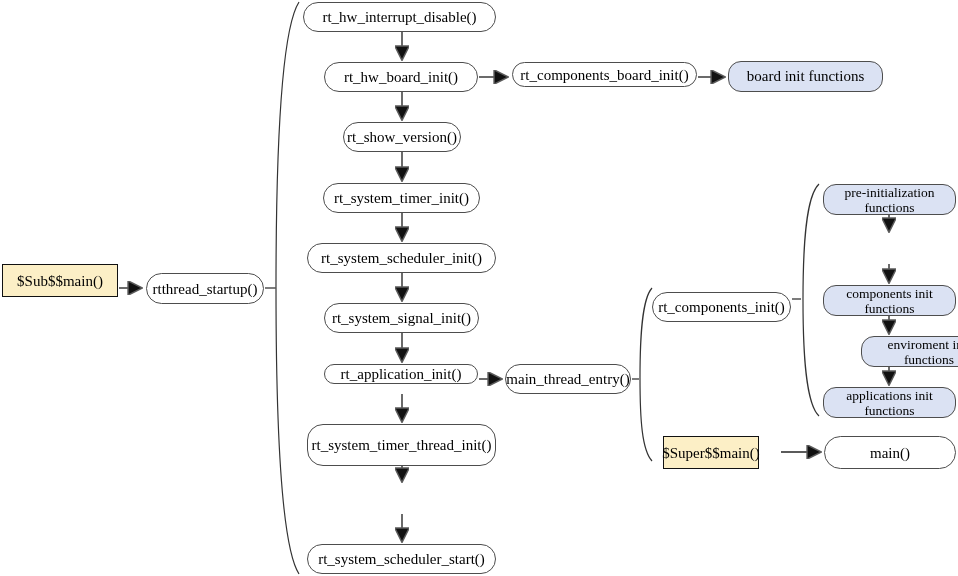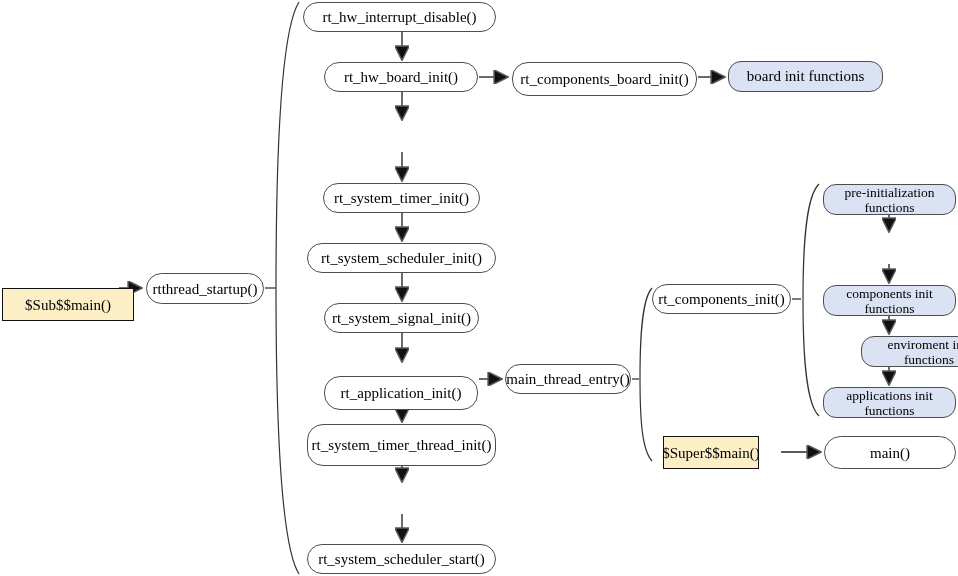--- a/index.html
+++ b/index.html
@@ -57,37 +57,38 @@
     <line x1="402" y1="394" x2="402" y2="421" stroke-width="1.8" marker-end="url(#arr)"></line>
     <line x1="402" y1="454" x2="402" y2="481" stroke-width="1.8" marker-end="url(#arr)"></line>
     <line x1="402" y1="514" x2="402" y2="541" stroke-width="1.8" marker-end="url(#arr)"></line>
 
     <line x1="889" y1="215" x2="889" y2="231" stroke-width="1.8" marker-end="url(#arr)"></line>
     <line x1="889" y1="264" x2="889" y2="282" stroke-width="1.8" marker-end="url(#arr)"></line>
     <line x1="889" y1="316" x2="889" y2="333" stroke-width="1.8" marker-end="url(#arr)"></line>
     <line x1="889" y1="367" x2="889" y2="384" stroke-width="1.8" marker-end="url(#arr)"></line>
   </svg>
 
-  <div class="node rect-tan" style="left:2px;top:288px;width:132px;height:33px">$Sub$$main()</div>
+  <div class="node rect-tan" style="left:2px;top:264px;width:116px;height:33px">$Sub$$main()</div>
   <div class="node pill" style="left:146px;top:273px;width:118px;height:31px">rtthread_startup()</div>
 
   <div class="node pill" style="left:303px;top:2px;width:193px;height:30px">rt_hw_interrupt_disable()</div>
   <div class="node pill" style="left:324px;top:62px;width:154px;height:30px">rt_hw_board_init()</div>
+  <div class="node pill" style="left:343px;top:122px;width:118px;height:30px">rt_show_version()</div>
   <div class="node pill" style="left:307px;top:243px;width:189px;height:30px">rt_system_scheduler_init()</div>
   <div class="node pill" style="left:323px;top:183px;width:157px;height:30px">rt_system_timer_init()</div>
   <div class="node pill" style="left:324px;top:303px;width:155px;height:30px">rt_system_signal_init()</div>
-  <div class="node pill" style="left:324px;top:376px;width:154px;height:34px">rt_application_init()</div>
+  <div class="node pill" style="left:324px;top:364px;width:154px;height:20px">rt_application_init()</div>
   <div class="node pill" style="left:307px;top:424px;width:189px;height:42px">rt_system_timer_thread_init()</div>
   <div class="node pill" style="left:307px;top:544px;width:189px;height:30px">rt_system_scheduler_start()</div>
 
-  <div class="node pill" style="left:512px;top:62px;width:185px;height:34px">rt_components_board_init()</div>
+  <div class="node pill" style="left:512px;top:62px;width:185px;height:25px">rt_components_board_init()</div>
   <div class="node pill pill-blue" style="left:728px;top:61px;width:155px;height:31px;font-size:15px">board init functions</div>
 
   <div class="node pill" style="left:505px;top:364px;width:126px;height:30px">main_thread_entry()</div>
-  <div class="node pill" style="left:652px;top:284px;width:139px;height:30px">rt_components_init()</div>
+  <div class="node pill" style="left:652px;top:292px;width:139px;height:30px">rt_components_init()</div>
 
   <div class="node pill pill-blue" style="left:823px;top:184px;width:133px;height:31px">pre-initialization functions</div>
   <div class="node pill pill-blue" style="left:823px;top:285px;width:133px;height:31px">components init functions</div>
   <div class="node pill pill-blue" style="left:861px;top:336px;width:136px;height:31px">enviroment init functions</div>
   <div class="node pill pill-blue" style="left:823px;top:387px;width:133px;height:31px">applications init functions</div>
 
   <div class="node rect-tan" style="left:663px;top:436px;width:96px;height:33px">$Super$$main()</div>
   <div class="node pill" style="left:824px;top:436px;width:132px;height:33px;border-radius:17px">main()</div>
 
 </div>

